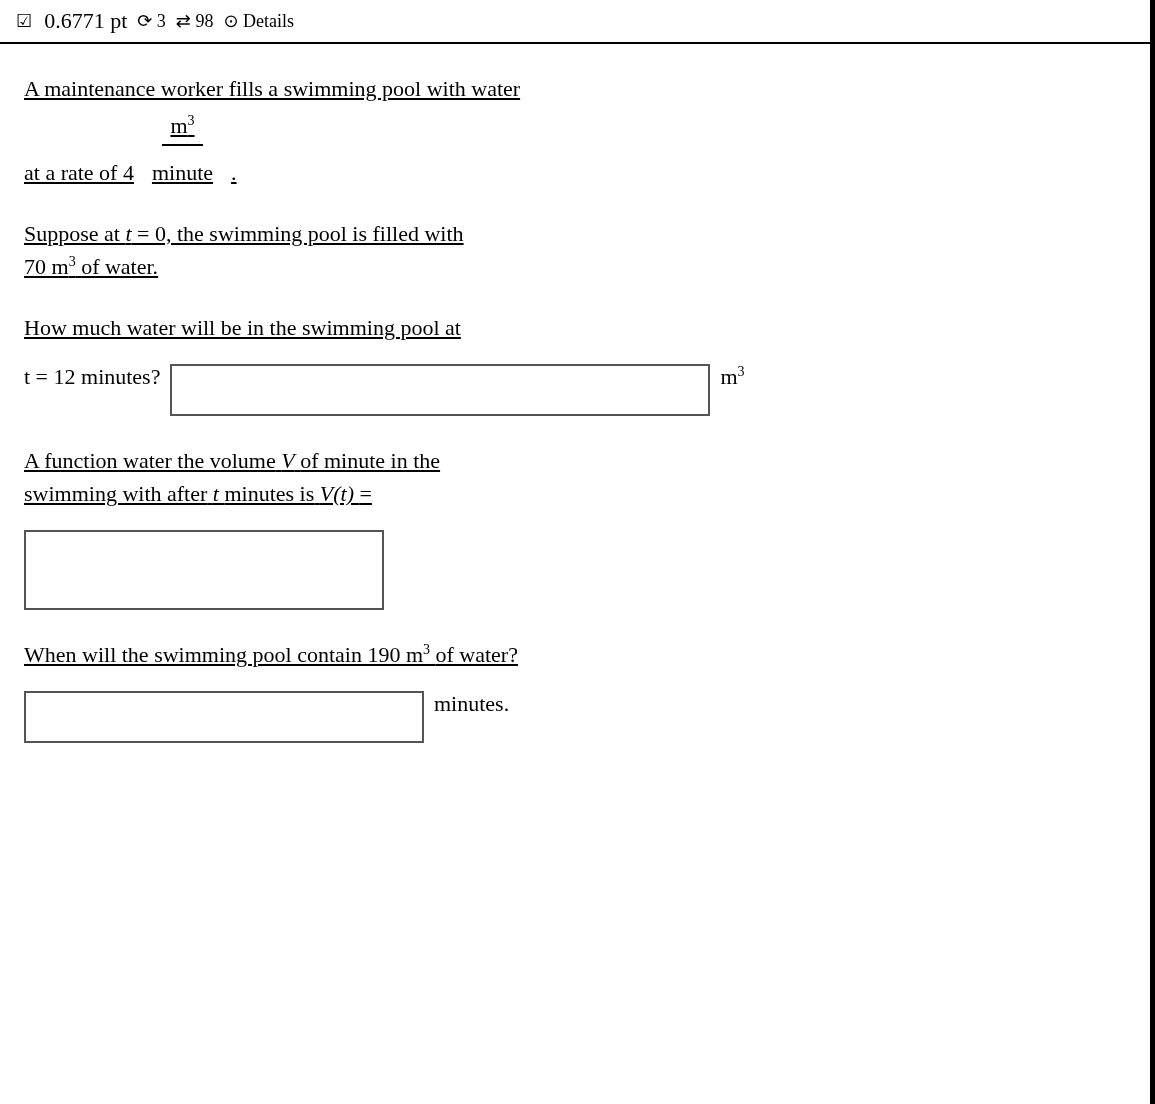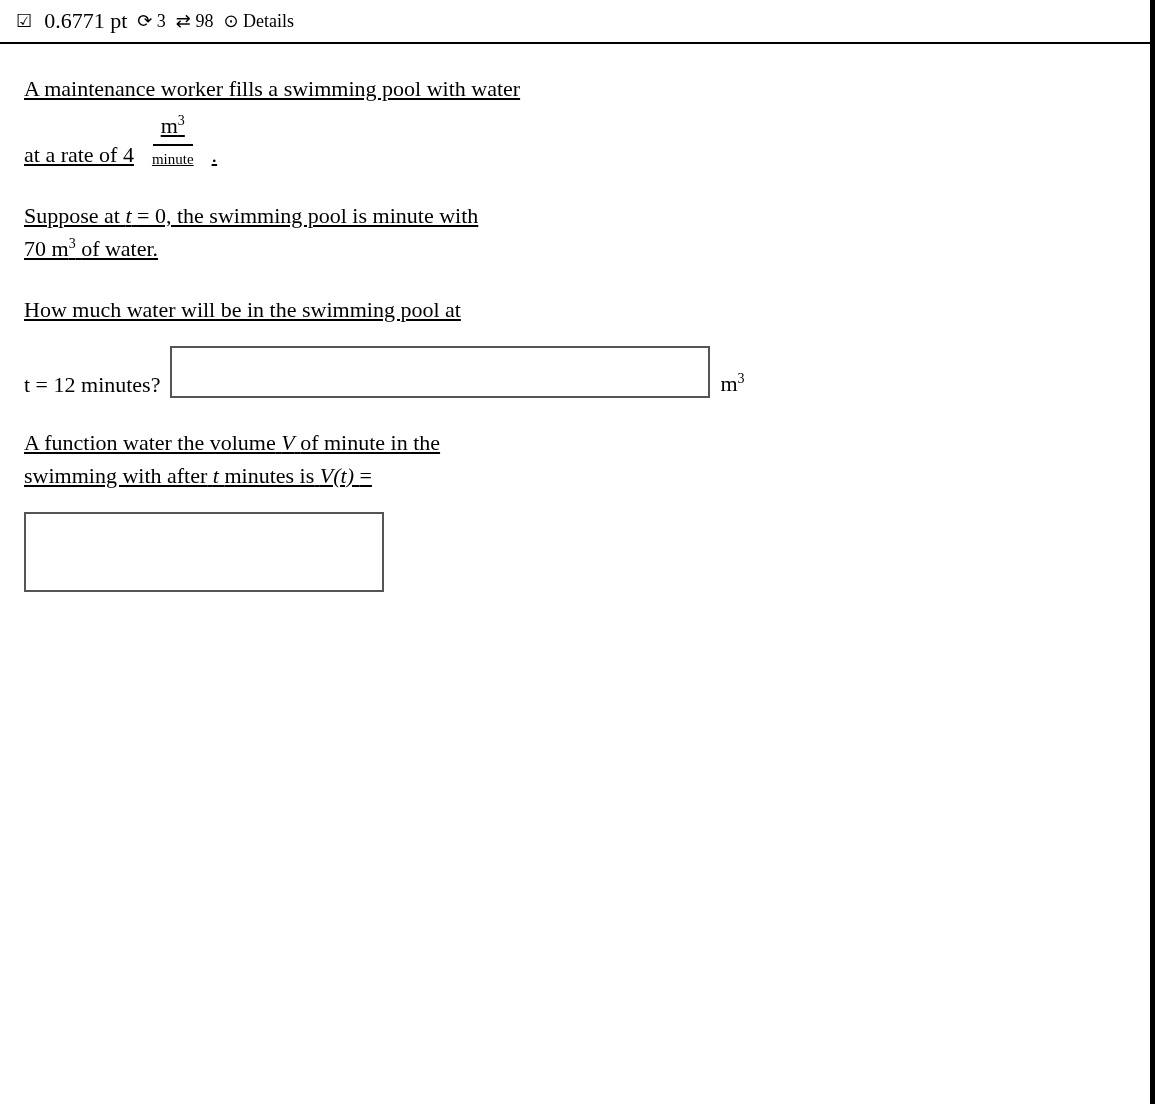--- a/index.html
+++ b/index.html
@@ -63,40 +63,41 @@
 
     .fraction .numerator {
       border-bottom: 2px solid #000;
       padding: 0 8px 2px 8px;
       font-size: 22px;
       text-align: center;
     }
 
     .fraction .denominator {
       padding: 2px 8px 0 8px;
-      font-size: 15px;
+      font-size: 22px;
       text-align: center;
+      margin-top: 8px;
     }
 
     .sup {
       vertical-align: super;
       font-size: 14px;
     }
 
     .section {
       margin-bottom: 28px;
     }
 
     .question-block {
       margin-bottom: 28px;
     }
 
     .input-row {
       display: flex;
-      align-items: flex-end;
+      align-items: flex-start;
       gap: 10px;
       margin-top: 8px;
     }
 
     .answer-input {
       border: 2px solid #555;
       height: 52px;
       width: 540px;
       font-size: 22px;
       padding: 4px 8px;
@@ -183,21 +184,21 @@
           </span>
           <span class="period">.</span>
         </div>
       </div>
     </div>
 
     <div class="question-block">
       <div class="problem-text">
         <span>Suppose at</span>
         <span class="italic"> <span>t</span></span>
-        <span> <span>= 0, the swimming pool is minute with</span></span>
+        <span> <span>= 0, the swimming pool is filled with</span></span>
         <br>
         <span><span>70 m</span><span class="sup">3</span> <span>of water.</span></span>
       </div>
     </div>
 
     <div class="question-block">
       <div class="problem-text">
         <span>How much water will be in the swimming pool at</span>
       </div>
       <div class="input-row">
@@ -217,15 +218,24 @@
         <br>
         <span>swimming with after</span>
         <span class="italic"> <span>t</span></span>
         <span> <span>minutes is</span></span>
         <span class="italic"> <span>V(t)</span></span>
         <span> <span>=</span></span>
       </div>
       <input type="text" class="answer-input-tall" placeholder="" style="">
     </div>
 
+    <div class="question-block">
+      <div class="problem-text">
+        <span>When will the swimming pool contain 190 m</span><span class="sup">3</span><span> <span>of water?</span></span>
+      </div>
+      <div class="input-row">
+        <input type="text" class="answer-input-wide" placeholder="" style="">
+        <span>minutes.</span>
+      </div>
+    </div>
 
   </div>
 </div>
 
 </body></html>

